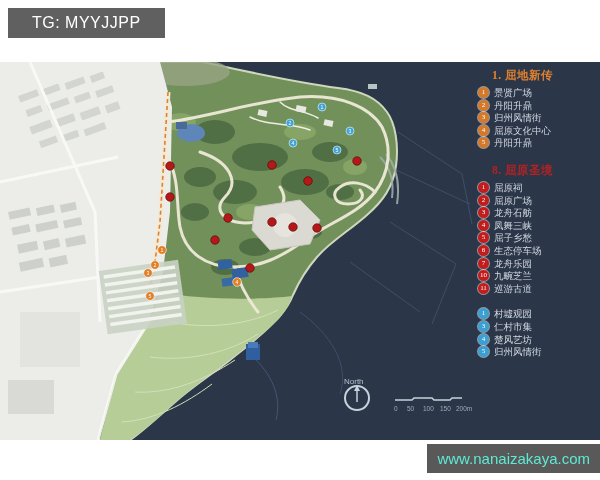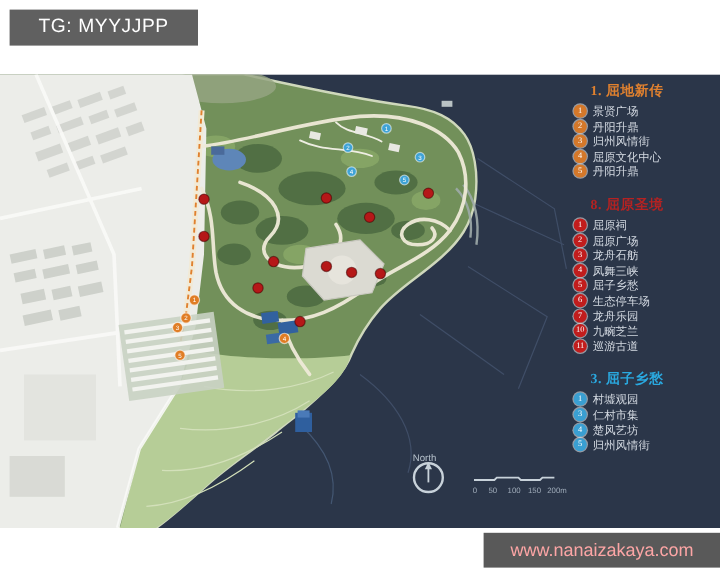--- a/index.html
+++ b/index.html
@@ -18,22 +18,22 @@
   }
   .lsec{margin-bottom:13px}
   .ltitle{font-size:11.5px;font-weight:bold;margin:0 0 4px 14px;letter-spacing:.5px;white-space:nowrap}
   .lrow{display:flex;align-items:flex-start;height:12.6px;}
   .lnum{
     width:11px;height:11px;border-radius:50%;color:#fff;font-size:7px;line-height:11px;
     text-align:center;flex:0 0 11px;margin-right:5px;box-shadow:0 0 0 1px rgba(255,255,255,.5);
   }
   .llabel{font-size:9.5px;white-space:nowrap}
   .wm-box{
-    position:absolute;right:0;bottom:7px;background:#595959;color:#fca5a5;
-    font-size:15px;padding:6px 22px;white-space:nowrap;
+    position:absolute;right:0;bottom:7px;background:#595959;color:#5eead4;
+    font-size:15px;padding:6px 10px;white-space:nowrap;
   }
 </style>
 </head>
 <body>
 
 <div class="tag-box">TG: MYYJJPP</div>
 
 <div class="map-wrap">
 <svg width="600" height="378" viewBox="0 0 600 378" xmlns="http://www.w3.org/2000/svg">
 
@@ -330,21 +330,20 @@
       <div class="lrow">
         <span class="lnum" style="background: rgb(193, 29, 29);">10</span>
         <span class="llabel">九畹芝兰</span>
       </div>
       <div class="lrow">
         <span class="lnum" style="background: rgb(193, 29, 29);">11</span>
         <span class="llabel">巡游古道</span>
       </div>
     </div>
     <div class="lsec">
-      <div class="ltitle" style="color: rgb(42, 169, 224);">3. 屈子乡愁</div>
       <div class="lrow">
         <span class="lnum" style="background: rgb(58, 159, 210);">1</span>
         <span class="llabel">村墟观园</span>
       </div>
       <div class="lrow">
         <span class="lnum" style="background: rgb(58, 159, 210);">3</span>
         <span class="llabel">仁村市集</span>
       </div>
       <div class="lrow">
         <span class="lnum" style="background: rgb(58, 159, 210);">4</span>

